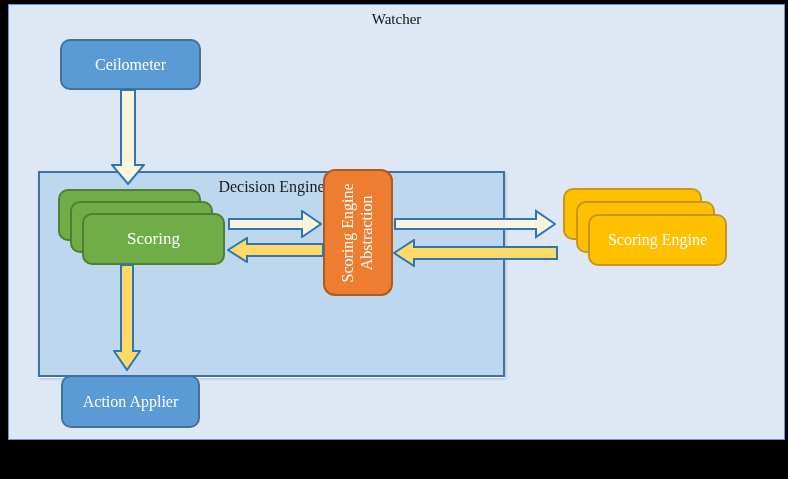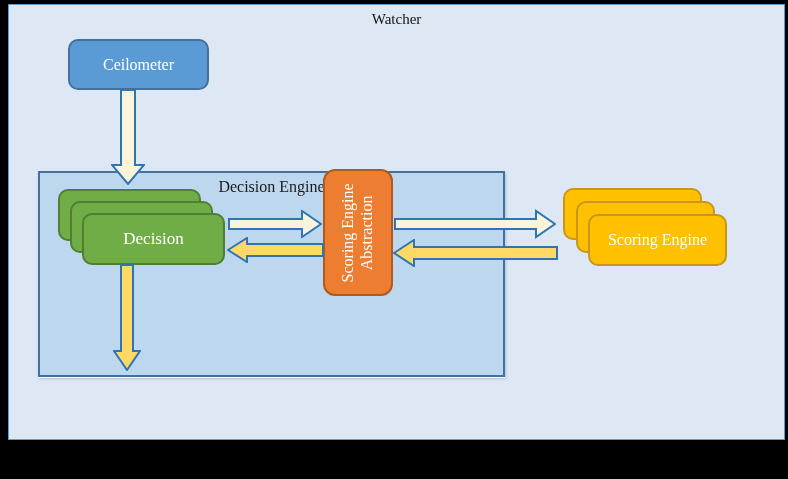--- a/index.html
+++ b/index.html
@@ -44,21 +44,21 @@
   .node {
     position: absolute;
     box-sizing: border-box;
     border-radius: 10px;
     display: flex;
     align-items: center;
     justify-content: center;
     color: #fff;
     z-index: 2;
   }
-  .node-blue   { background: #5B9BD5; border: 2px solid #41719C; margin-left: 8px; }
+  .node-blue   { background: #5B9BD5; border: 2px solid #41719C; }
   .node-green  { background: #70AD47; border: 2px solid #507E32; }
   .node-gold   { background: #FFC000; border: 2px solid #C9951F; }
   .node-orange { background: #ED7D31; border: 2px solid #AE5A21; border-radius: 12px; }
 
   .node-ceilometer     { left: 60px;  top: 39px;  width: 141px; height: 51px; font-size: 16px; }
   .node-action-applier { left: 61px;  top: 375px; width: 139px; height: 53px; font-size: 16px; }
 
   .strategy-back   { left: 58px; top: 189px; width: 143px; height: 52px; }
   .strategy-middle { left: 70px; top: 201px; width: 143px; height: 52px; }
   .strategy-front  { left: 82px; top: 213px; width: 143px; height: 52px; font-size: 17px; }
@@ -97,36 +97,39 @@
   </div>
 
 
   <div class="node node-blue node-ceilometer">
     <span>Ceilometer</span>
   </div>
 
   <div class="node node-green strategy-back"></div>
   <div class="node node-green strategy-middle"></div>
   <div class="node node-green strategy-front">
-    <span>Decision</span>
+    <span>Scoring</span>
   </div>
 
   <div class="node node-orange node-abstraction">
     <div class="vtext">
       <div>Scoring Engine</div>
       <div>Abstraction</div>
     </div>
   </div>
 
   <div class="node node-gold scoring-back"></div>
   <div class="node node-gold scoring-middle"></div>
   <div class="node node-gold scoring-front">
     <span>Scoring Engine</span>
   </div>
 
+  <div class="node node-blue node-action-applier">
+    <span>Action Applier</span>
+  </div>
 
   <svg class="arrow a-ceil-strat" width="34" height="96">
     <polygon points="10,1 24,1 24,76 33,76 17,95 1,76 10,76" stroke="#2E75B6" stroke-width="2" stroke-linejoin="miter" fill="#FBF4DB"></polygon>
   </svg>
 
   <svg class="arrow a-strat-action" width="28" height="107">
     <polygon points="8,1 20,1 20,87 27,87 14,106 1,87 8,87" stroke="#2E75B6" stroke-width="2" stroke-linejoin="miter" fill="#FFD966"></polygon>
   </svg>
 
   <svg class="arrow a-strat-abs" width="94" height="28">

